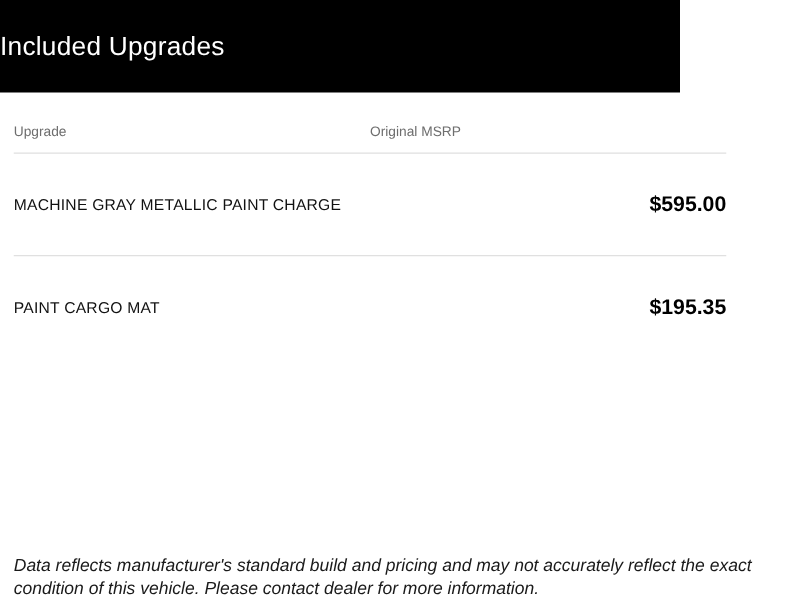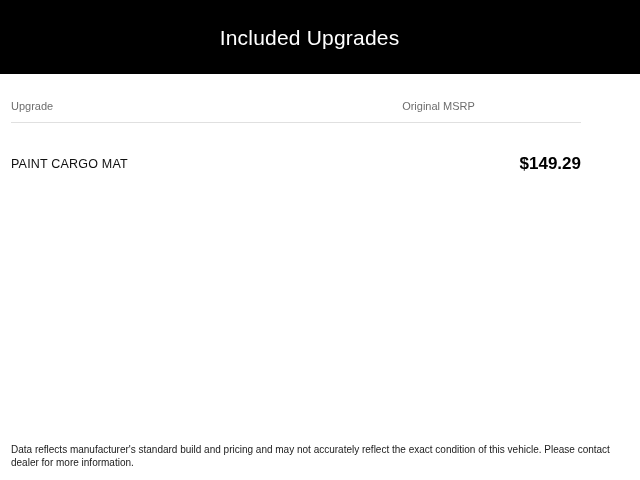--- a/index.html
+++ b/index.html
@@ -17,26 +17,26 @@
   .page {
     position: relative;
     width: 640px;
     height: 480px;
     box-sizing: border-box;
   }
   .header-bar {
     position: absolute;
     top: 0;
     left: 0;
-    width: 640px;
+    width: 544px;
     height: 74px;
     background: #000000;
     display: flex;
     align-items: center;
-    justify-content: center;
+    justify-content: flex-start;
     box-sizing: border-box;
     padding-right: 21px;
   }
   .header-title {
     color: #ffffff;
     font-size: 21px;
     font-weight: 400;
     letter-spacing: 0.2px;
     line-height: 1;
   }
@@ -55,21 +55,21 @@
   }
   th {
     font-weight: 400;
     font-size: 11px;
     color: #6e6e6e;
     text-align: left;
     padding: 26px 0 10px 0;
     vertical-align: bottom;
   }
   th.msrp-head {
-    text-align: center;
+    text-align: left;
   }
   td {
     vertical-align: middle;
     border-top: 1px solid #e0e0e0;
     height: 81px;
     padding: 0;
   }
   td.upgrade-name {
     font-size: 12.5px;
     font-weight: 400;
@@ -80,21 +80,22 @@
     text-align: right;
     font-size: 17px;
     font-weight: bold;
     color: #000000;
   }
   .disclaimer {
     position: absolute;
     left: 11px;
     top: 443px;
     width: 618px;
-    font-size: 10px;
+    font-size: 14px;
+    font-style: italic;
     color: #1a1a1a;
     line-height: 1.3;
   }
 </style>
 </head>
 <body>
 
 <div class="page">
 
   <div class="header-bar">
@@ -104,22 +105,26 @@
   <div class="table-wrap">
     <table>
       <thead>
         <tr>
           <th class="upgrade-head">Upgrade</th>
           <th class="msrp-head">Original MSRP</th>
         </tr>
       </thead>
       <tbody>
         <tr>
+          <td class="upgrade-name">MACHINE GRAY METALLIC PAINT CHARGE</td>
+          <td class="upgrade-price">$595.00</td>
+        </tr>
+        <tr>
           <td class="upgrade-name">PAINT CARGO MAT</td>
-          <td class="upgrade-price">$149.29</td>
+          <td class="upgrade-price">$195.35</td>
         </tr>
       </tbody>
     </table>
   </div>
 
   <div class="disclaimer">Data reflects manufacturer's standard build and pricing and may not accurately reflect the exact condition of this vehicle. Please contact dealer for more information.</div>
 
 </div>
 
 </body></html>

